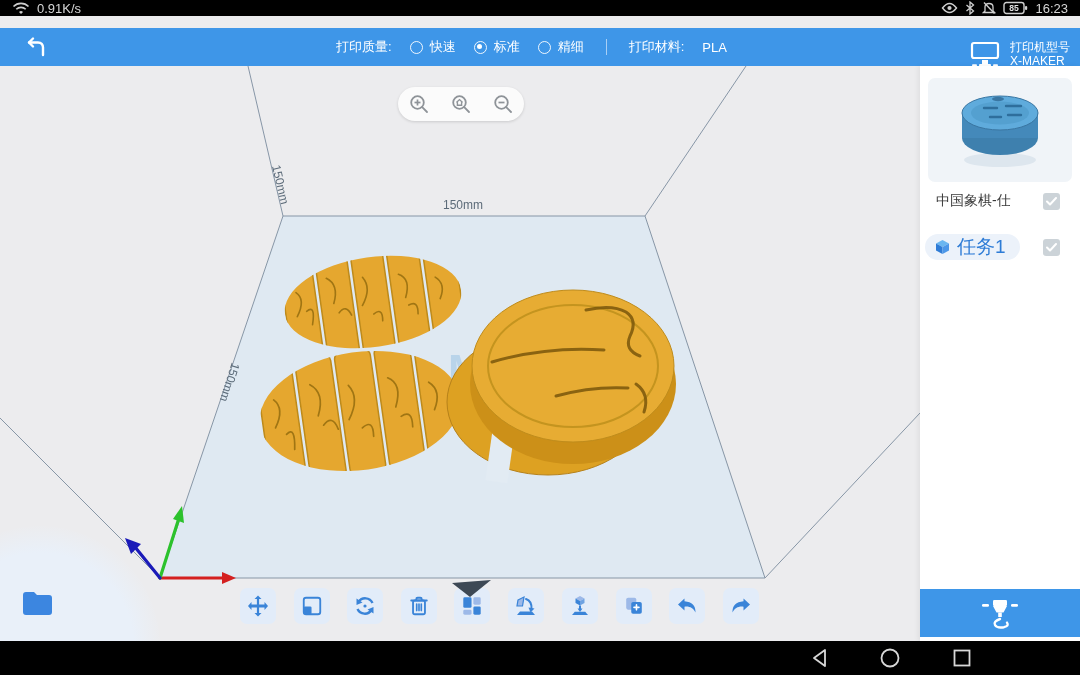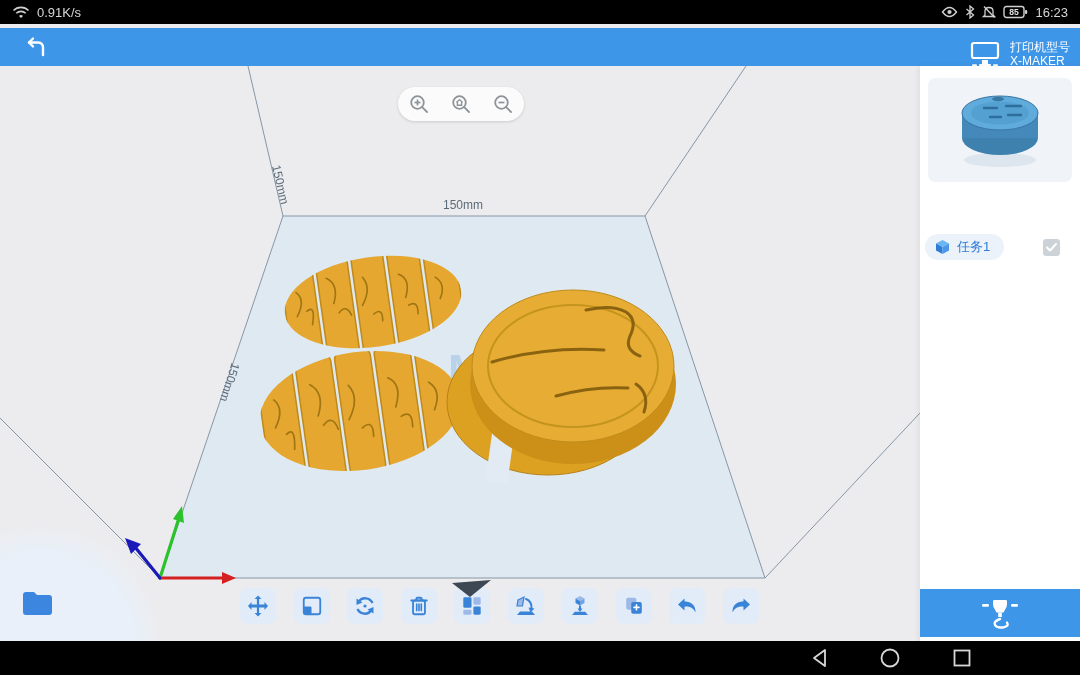--- a/index.html
+++ b/index.html
@@ -1,20 +1,20 @@
 <!DOCTYPE html>
 <html><head>
 <meta charset="utf-8">
 <style>
   html,body{margin:0;padding:0;background:#222;}
   #app{position:relative;width:1080px;height:675px;overflow:hidden;
        font-family:"Liberation Sans","DejaVu Sans",sans-serif;background:#ececee;}
 
   
-  .status-bar{position:absolute;top:0;left:0;width:1080px;height:24px;background:#000;
+  .status-bar{position:absolute;top:0;left:0;width:1080px;height:16px;background:#000;
     display:flex;align-items:center;justify-content:space-between;padding:0 12px;box-sizing:border-box;
     color:#d6d6d6;font-size:13px;}
   .sb-left,.sb-right{display:flex;align-items:center;gap:7px;}
 
   
   .top-toolbar{position:absolute;top:28px;left:0;width:1080px;height:38px;background:#3e96e8;color:#fff;}
   .back-btn{position:absolute;left:18px;top:4px;width:34px;height:30px;display:flex;align-items:center;justify-content:center;cursor:pointer;}
   .quality-group{position:absolute;left:336px;top:0;height:38px;display:flex;align-items:center;gap:18px;font-size:13px;}
   .radio-opt{display:flex;align-items:center;gap:7px;}
   .radio{width:13px;height:13px;border-radius:50%;border:1.5px solid rgba(255,255,255,.9);box-sizing:border-box;position:relative;}
@@ -43,21 +43,21 @@
     box-shadow:-2px 0 5px rgba(0,0,0,.06);}
   .model-card{position:absolute;left:8px;top:12px;width:144px;height:104px;background:#f0f4f8;border-radius:7px;
     display:flex;align-items:center;justify-content:center;}
   .model-row{position:absolute;left:0;top:122px;width:160px;height:26px;display:flex;align-items:center;}
   .model-name{margin-left:16px;font-size:14px;color:#3a3a3a;}
   .checkbox{position:absolute;right:20px;width:17px;height:17px;border-radius:3px;background:#ccd3d8;
     display:flex;align-items:center;justify-content:center;}
   .task-row{position:absolute;left:0;top:166px;width:160px;height:30px;display:flex;align-items:center;}
   .task-pill{margin-left:5px;height:26px;border-radius:13px;background:#ecf2fa;display:flex;align-items:center;
     gap:7px;padding:0 14px 0 10px;}
-  .task-label{font-size:13px;color:#2e7cd6;}
+  .task-label{font-size:19px;color:#2e7cd6;}
   .print-btn{position:absolute;left:0;top:523px;width:160px;height:48px;background:#3e96e8;
     display:flex;align-items:center;justify-content:center;cursor:pointer;}
 
   
   .android-nav{position:absolute;top:641px;left:0;width:1080px;height:34px;background:#000;
     display:flex;align-items:center;}
   .nav-slot{position:absolute;width:40px;height:34px;display:flex;align-items:center;justify-content:center;cursor:pointer;}
 </style>
 </head>
 <body>
@@ -95,20 +95,38 @@
   </div>
 
   <div class="top-toolbar">
     <div class="back-btn">
       <svg width="28" height="24" viewBox="0 0 28 24">
         <path d="M22 20 L22 12.5 Q22 7.5 17 7.5 L8 7.5" fill="none" stroke="#fff" stroke-width="2.4" stroke-linecap="round"></path>
         <path d="M12 3.5 L8 7.5 L12 11.5" fill="none" stroke="#fff" stroke-width="2.4" stroke-linecap="round" stroke-linejoin="round"></path>
       </svg>
     </div>
 
+    <div class="quality-group">
+      <span>打印质量:</span>
+      <span class="radio-opt">
+        <span class="radio"></span>
+        <span>快速</span>
+      </span>
+      <span class="radio-opt">
+        <span class="radio sel"></span>
+        <span>标准</span>
+      </span>
+      <span class="radio-opt">
+        <span class="radio"></span>
+        <span>精细</span>
+      </span>
+      <span class="tb-divider"></span>
+      <span>打印材料:</span>
+      <span>PLA</span>
+    </div>
 
     <div class="printer-group">
       <svg width="32" height="28" viewBox="0 0 32 28">
         <rect x="3" y="3" width="26" height="15" rx="2" fill="none" stroke="#fff" stroke-width="2.2"></rect>
         <rect x="13" y="20" width="6" height="5" fill="#fff"></rect>
         <rect x="10" y="24" width="12" height="2.4" rx="1" fill="#fff"></rect>
         <rect x="3" y="24.2" width="5" height="2" rx="1" fill="#fff"></rect>
         <rect x="24" y="24.2" width="5" height="2" rx="1" fill="#fff"></rect>
       </svg>
       <div class="printer-text">
@@ -319,20 +337,28 @@
         <g stroke="#2e6e9c" stroke-width="2.4" stroke-linecap="round">
           <path d="M44 22 h13"></path>
             <path d="M66 20 h15"></path>
             <path d="M50 31 h11"></path>
             <path d="M68 29 h13"></path>
         </g>
         <ellipse cx="58" cy="13" rx="6" ry="2.2" fill="#3a76a2"></ellipse>
       </svg>
     </div>
 
+    <div class="model-row">
+      <span class="model-name">中国象棋-仕</span>
+      <span class="checkbox">
+        <svg width="11" height="9" viewBox="0 0 11 9">
+          <path d="M1 4.5 L4 7.5 L10 1" fill="none" stroke="#fff" stroke-width="2" stroke-linecap="round" stroke-linejoin="round"></path>
+        </svg>
+      </span>
+    </div>
 
     <div class="task-row">
       <div class="task-pill">
         <svg width="15" height="16" viewBox="0 0 15 16">
           <polygon points="7.5,1 14,4.5 7.5,8 1,4.5" fill="#6ab6f0"></polygon>
           <polygon points="1,4.5 7.5,8 7.5,15 1,11.5" fill="#2f7cd6"></polygon>
           <polygon points="14,4.5 7.5,8 7.5,15 14,11.5" fill="#4c97e8"></polygon>
         </svg>
         <span class="task-label">任务1</span>
       </div>

